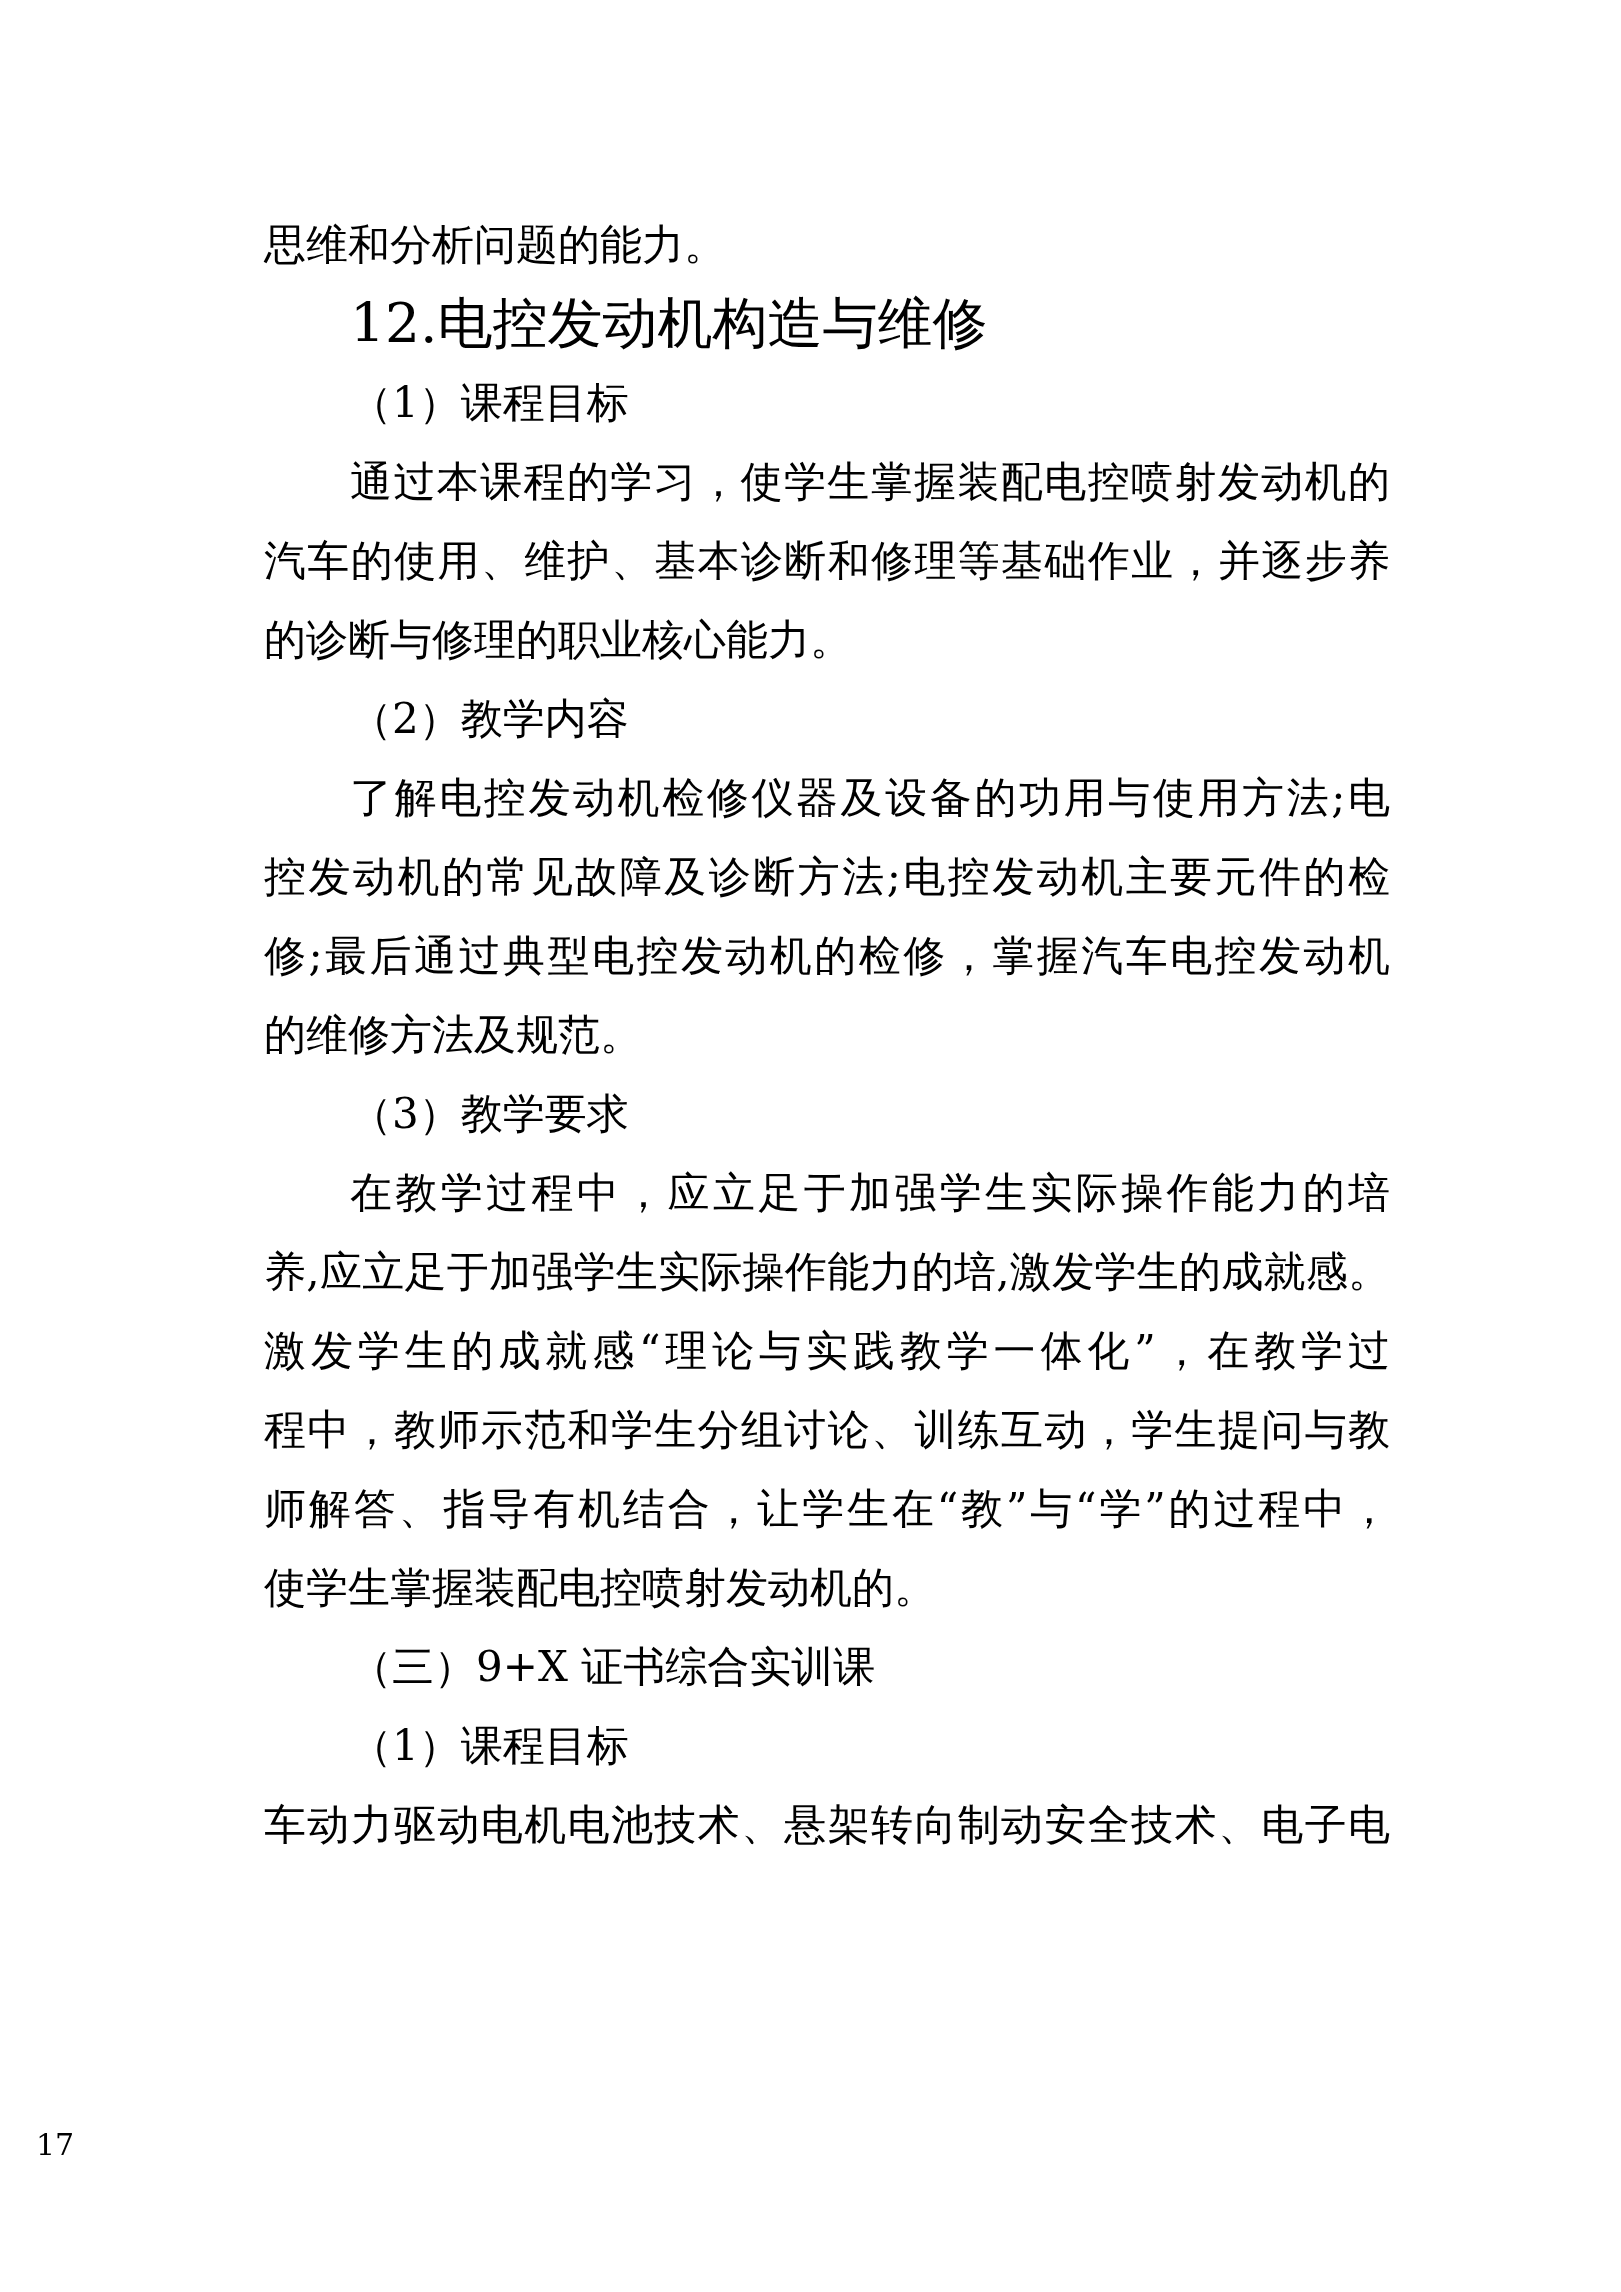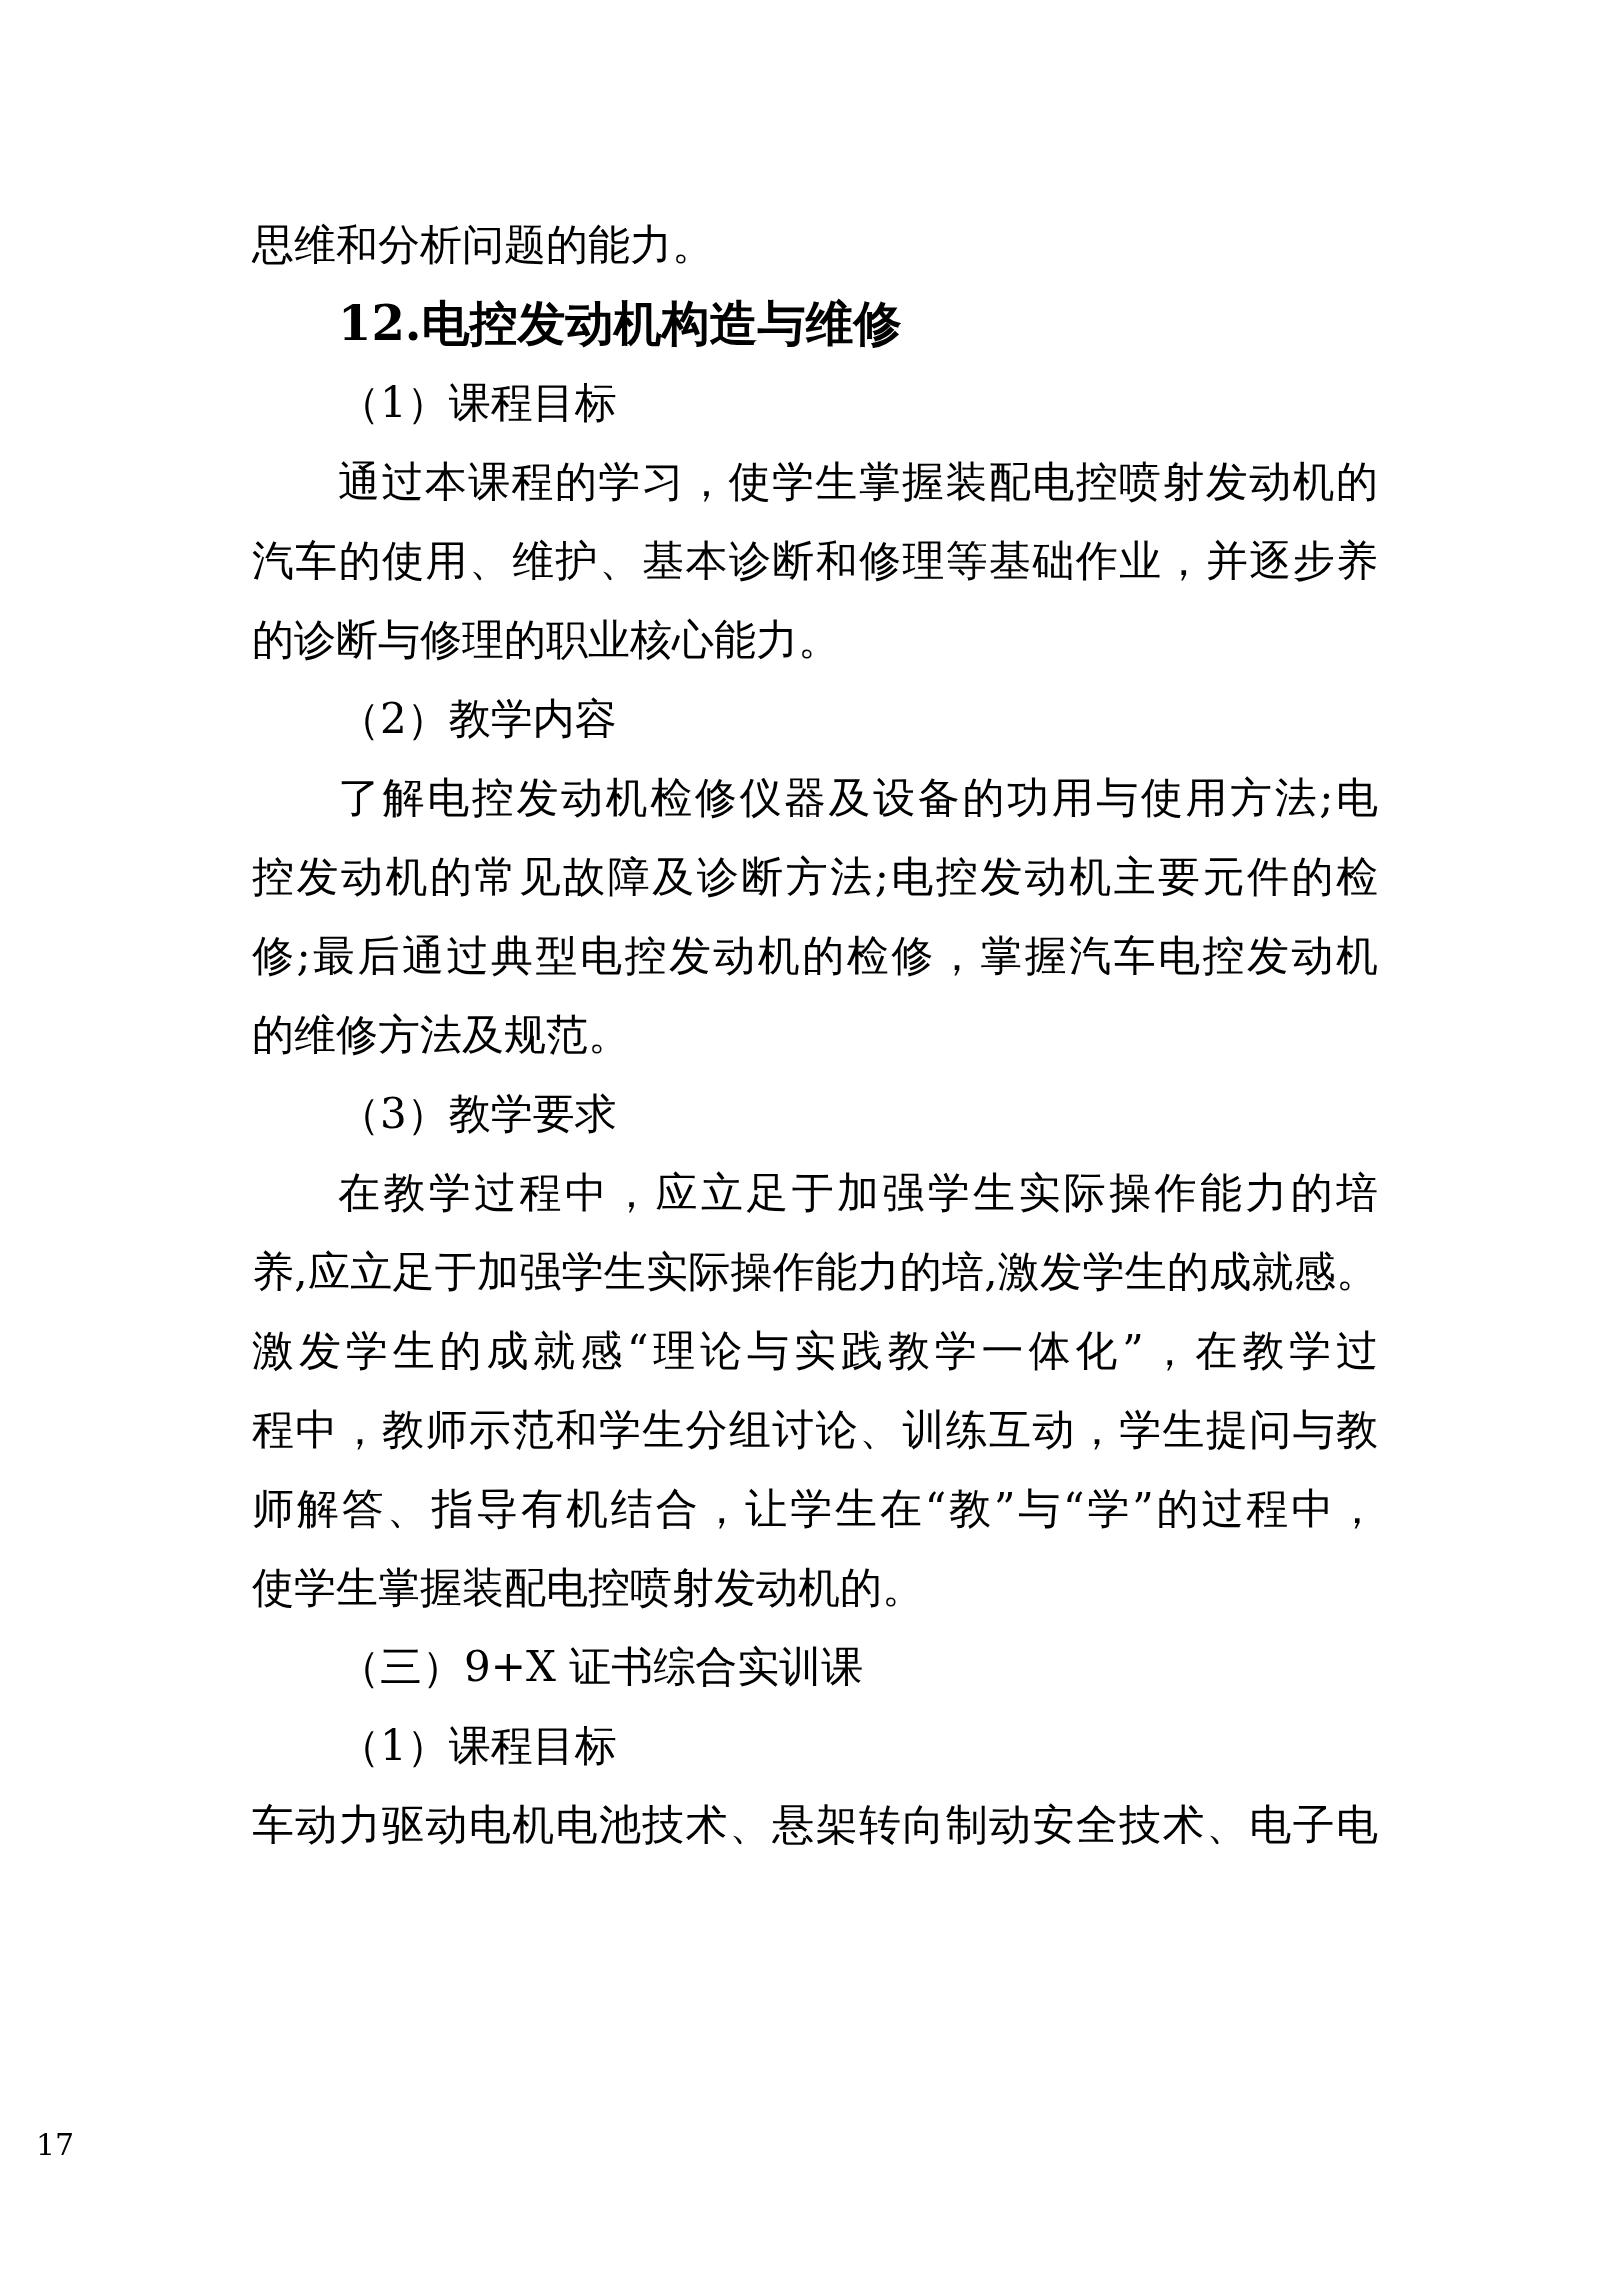--- a/index.html
+++ b/index.html
@@ -17,43 +17,43 @@
   }
   .page {
     position: absolute;
     left: 0; top: 0;
     width: 1621px;
     height: 2293px;
     background: #ffffff;
   }
   .content {
     position: absolute;
-    left: 252px;
+    left: 264px;
     top: 205px;
     width: 1126px;
   }
   .line {
     height: 79px;
     line-height: 79px;
     font-size: 42px;
     color: #000000;
     white-space: nowrap;
   }
   
   .fill, .fill-indent {
     white-space: normal;
     text-align: justify;
     text-align-last: justify;
   }
   .fill-indent { text-indent: 86px; }
   .sub { text-indent: 86px; }
   .heading {
     text-indent: 86px;
-    font-weight: 700;
-    font-size: 48px;
+    font-weight: 400;
+    font-size: 55px;
   }
   .plain { text-indent: 0; }
   .page-number {
     position: absolute;
     left: 0;
     top: 2125px;
     width: 1621px;
     text-align: left;
     font-size: 30px;
     line-height: 39px;

